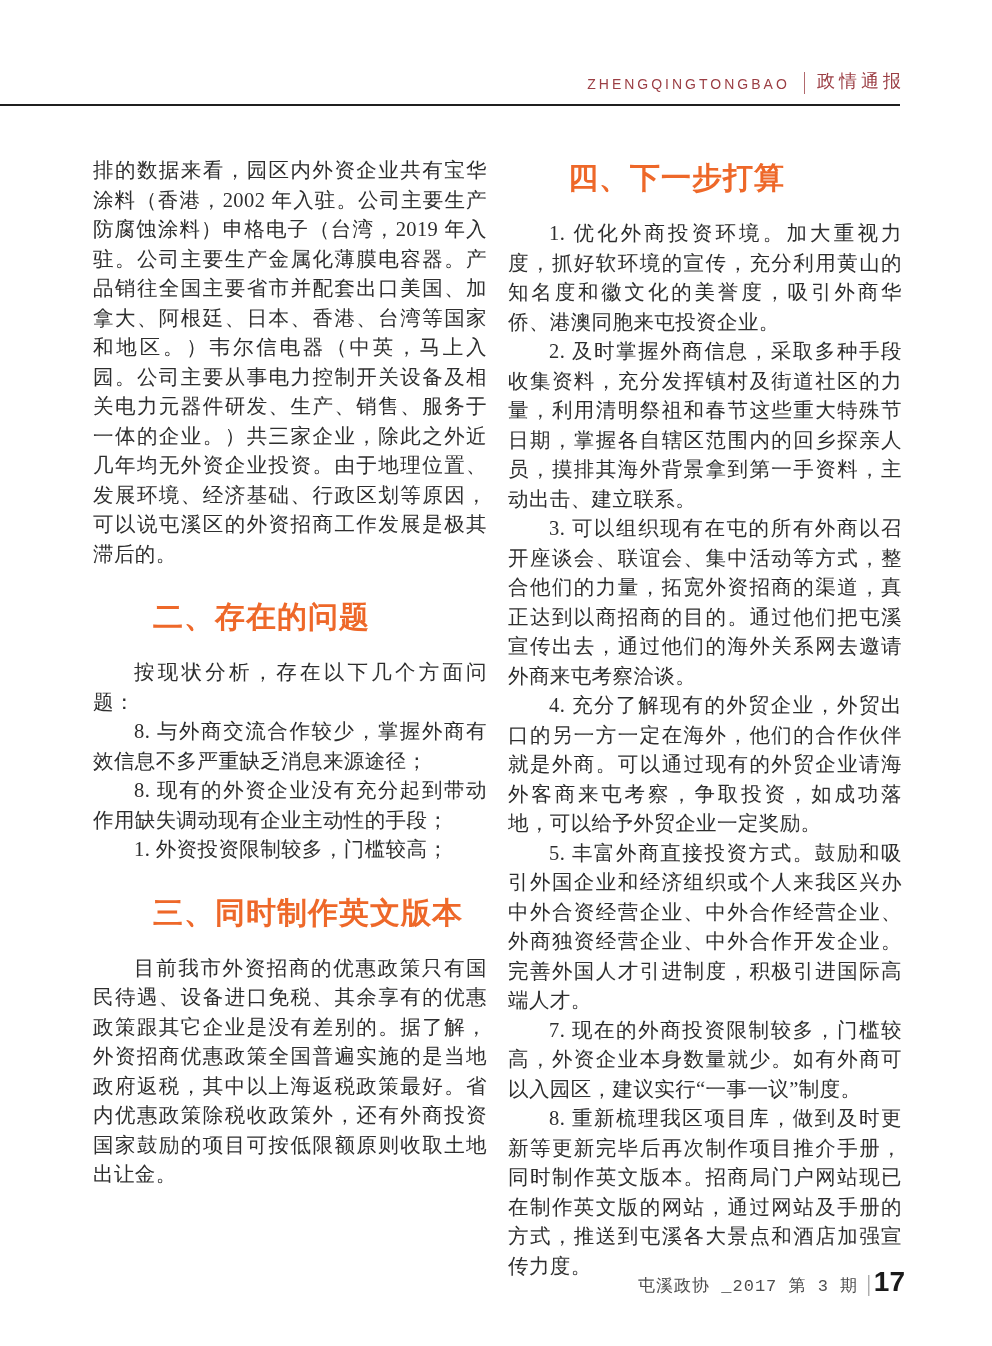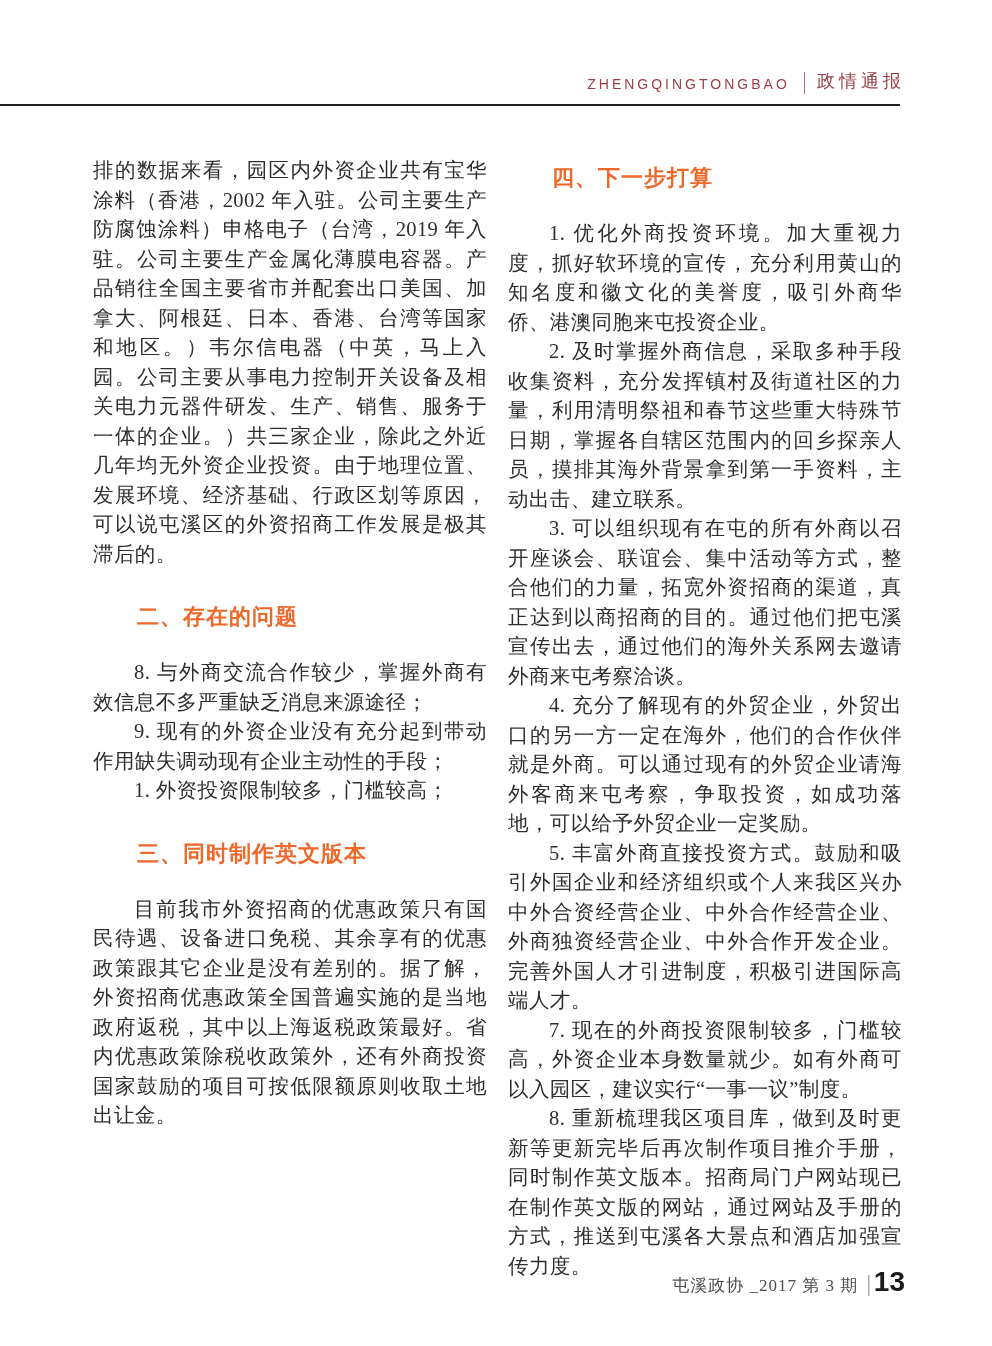--- a/index.html
+++ b/index.html
@@ -53,35 +53,35 @@
     font-size:20.5px;
     line-height:29.5px;
     text-align:justify;
     letter-spacing:0.4px;
   }
   .para.indent{text-indent:2em;}
   .sec-heading{
     margin:34px 0 27px 0;
     font-family:"Liberation Sans","DejaVu Sans",sans-serif;
     font-weight:bold;
-    font-size:22px;
+    font-size:30px;
     line-height:28px;
     color:var(--orange);
     text-indent:2em;
     letter-spacing:1px;
   }
   .col .sec-heading:first-child{margin-top:8px;}
   
   .page-footer{
     position:absolute;top:1266px;right:87px;
     display:flex;align-items:baseline;
     white-space:nowrap;
   }
   .journal-issue{
-    font-family:Liberation Serif, serif;
+    font-family:Liberation Mono, monospace;
     font-size:17px;color:var(--footer-gray);letter-spacing:1px;
   }
   .foot-divider{
     font-family:"Liberation Sans","DejaVu Sans",sans-serif;
     font-size:22px;color:#8a8a8a;font-weight:300;
     margin:0 2px 0 8px;
     transform:scaleX(.55);
   }
   .page-num{
     font-family:"Liberation Sans","DejaVu Sans",sans-serif;
@@ -97,37 +97,38 @@
     <span class="journal-latin">ZHENGQINGTONGBAO</span>
     <span class="hdr-divider">|</span>
     <span class="journal-cn">政情通报</span>
   </div>
   <div class="header-rule"></div>
 
   <main class="columns">
     <section class="col" id="col-left">
         <p class="para">排的数据来看，园区内外资企业共有宝华涂料（香港，2002 年入驻。公司主要生产防腐蚀涂料）申格电子（台湾，2019 年入驻。公司主要生产金属化薄膜电容器。产品销往全国主要省市并配套出口美国、加拿大、阿根廷、日本、香港、台湾等国家和地区。）韦尔信电器（中英，马上入园。公司主要从事电力控制开关设备及相关电力元器件研发、生产、销售、服务于一体的企业。）共三家企业，除此之外近几年均无外资企业投资。由于地理位置、发展环境、经济基础、行政区划等原因，可以说屯溪区的外资招商工作发展是极其滞后的。</p>
         <h3 class="sec-heading">二、存在的问题</h3>
+        <p class="para indent">按现状分析，存在以下几个方面问题：</p>
         <p class="para indent">8. 与外商交流合作较少，掌握外商有效信息不多严重缺乏消息来源途径；</p>
-        <p class="para indent">9. 现有的外资企业没有充分起到带动作用缺失调动现有企业主动性的手段；</p>
+        <p class="para indent">8. 现有的外资企业没有充分起到带动作用缺失调动现有企业主动性的手段；</p>
         <p class="para indent">1. 外资投资限制较多，门槛较高；</p>
         <h3 class="sec-heading">三、同时制作英文版本</h3>
         <p class="para indent">目前我市外资招商的优惠政策只有国民待遇、设备进口免税、其余享有的优惠政策跟其它企业是没有差别的。据了解，外资招商优惠政策全国普遍实施的是当地政府返税，其中以上海返税政策最好。省内优惠政策除税收政策外，还有外商投资国家鼓励的项目可按低限额原则收取土地出让金。</p>
       </section>
     <section class="col" id="col-right">
         <h3 class="sec-heading">四、下一步打算</h3>
         <p class="para indent">1. 优化外商投资环境。加大重视力度，抓好软环境的宣传，充分利用黄山的知名度和徽文化的美誉度，吸引外商华侨、港澳同胞来屯投资企业。</p>
         <p class="para indent">2. 及时掌握外商信息，采取多种手段收集资料，充分发挥镇村及街道社区的力量，利用清明祭祖和春节这些重大特殊节日期，掌握各自辖区范围内的回乡探亲人员，摸排其海外背景拿到第一手资料，主动出击、建立联系。</p>
         <p class="para indent">3. 可以组织现有在屯的所有外商以召开座谈会、联谊会、集中活动等方式，整合他们的力量，拓宽外资招商的渠道，真正达到以商招商的目的。通过他们把屯溪宣传出去，通过他们的海外关系网去邀请外商来屯考察洽谈。</p>
         <p class="para indent">4. 充分了解现有的外贸企业，外贸出口的另一方一定在海外，他们的合作伙伴就是外商。可以通过现有的外贸企业请海外客商来屯考察，争取投资，如成功落地，可以给予外贸企业一定奖励。</p>
         <p class="para indent">5. 丰富外商直接投资方式。鼓励和吸引外国企业和经济组织或个人来我区兴办中外合资经营企业、中外合作经营企业、外商独资经营企业、中外合作开发企业。完善外国人才引进制度，积极引进国际高端人才。</p>
         <p class="para indent">7. 现在的外商投资限制较多，门槛较高，外资企业本身数量就少。如有外商可以入园区，建议实行“一事一议”制度。</p>
         <p class="para indent">8. 重新梳理我区项目库，做到及时更新等更新完毕后再次制作项目推介手册，同时制作英文版本。招商局门户网站现已在制作英文版的网站，通过网站及手册的方式，推送到屯溪各大景点和酒店加强宣传力度。</p>
       </section>
   </main>
 
   <div class="page-footer">
     <span class="journal-issue">屯溪政协 _2017 第 3 期</span>
     <span class="foot-divider">|</span>
-    <span class="page-num">13</span>
+    <span class="page-num">17</span>
   </div>
 
 </div>
 
 </body></html>

